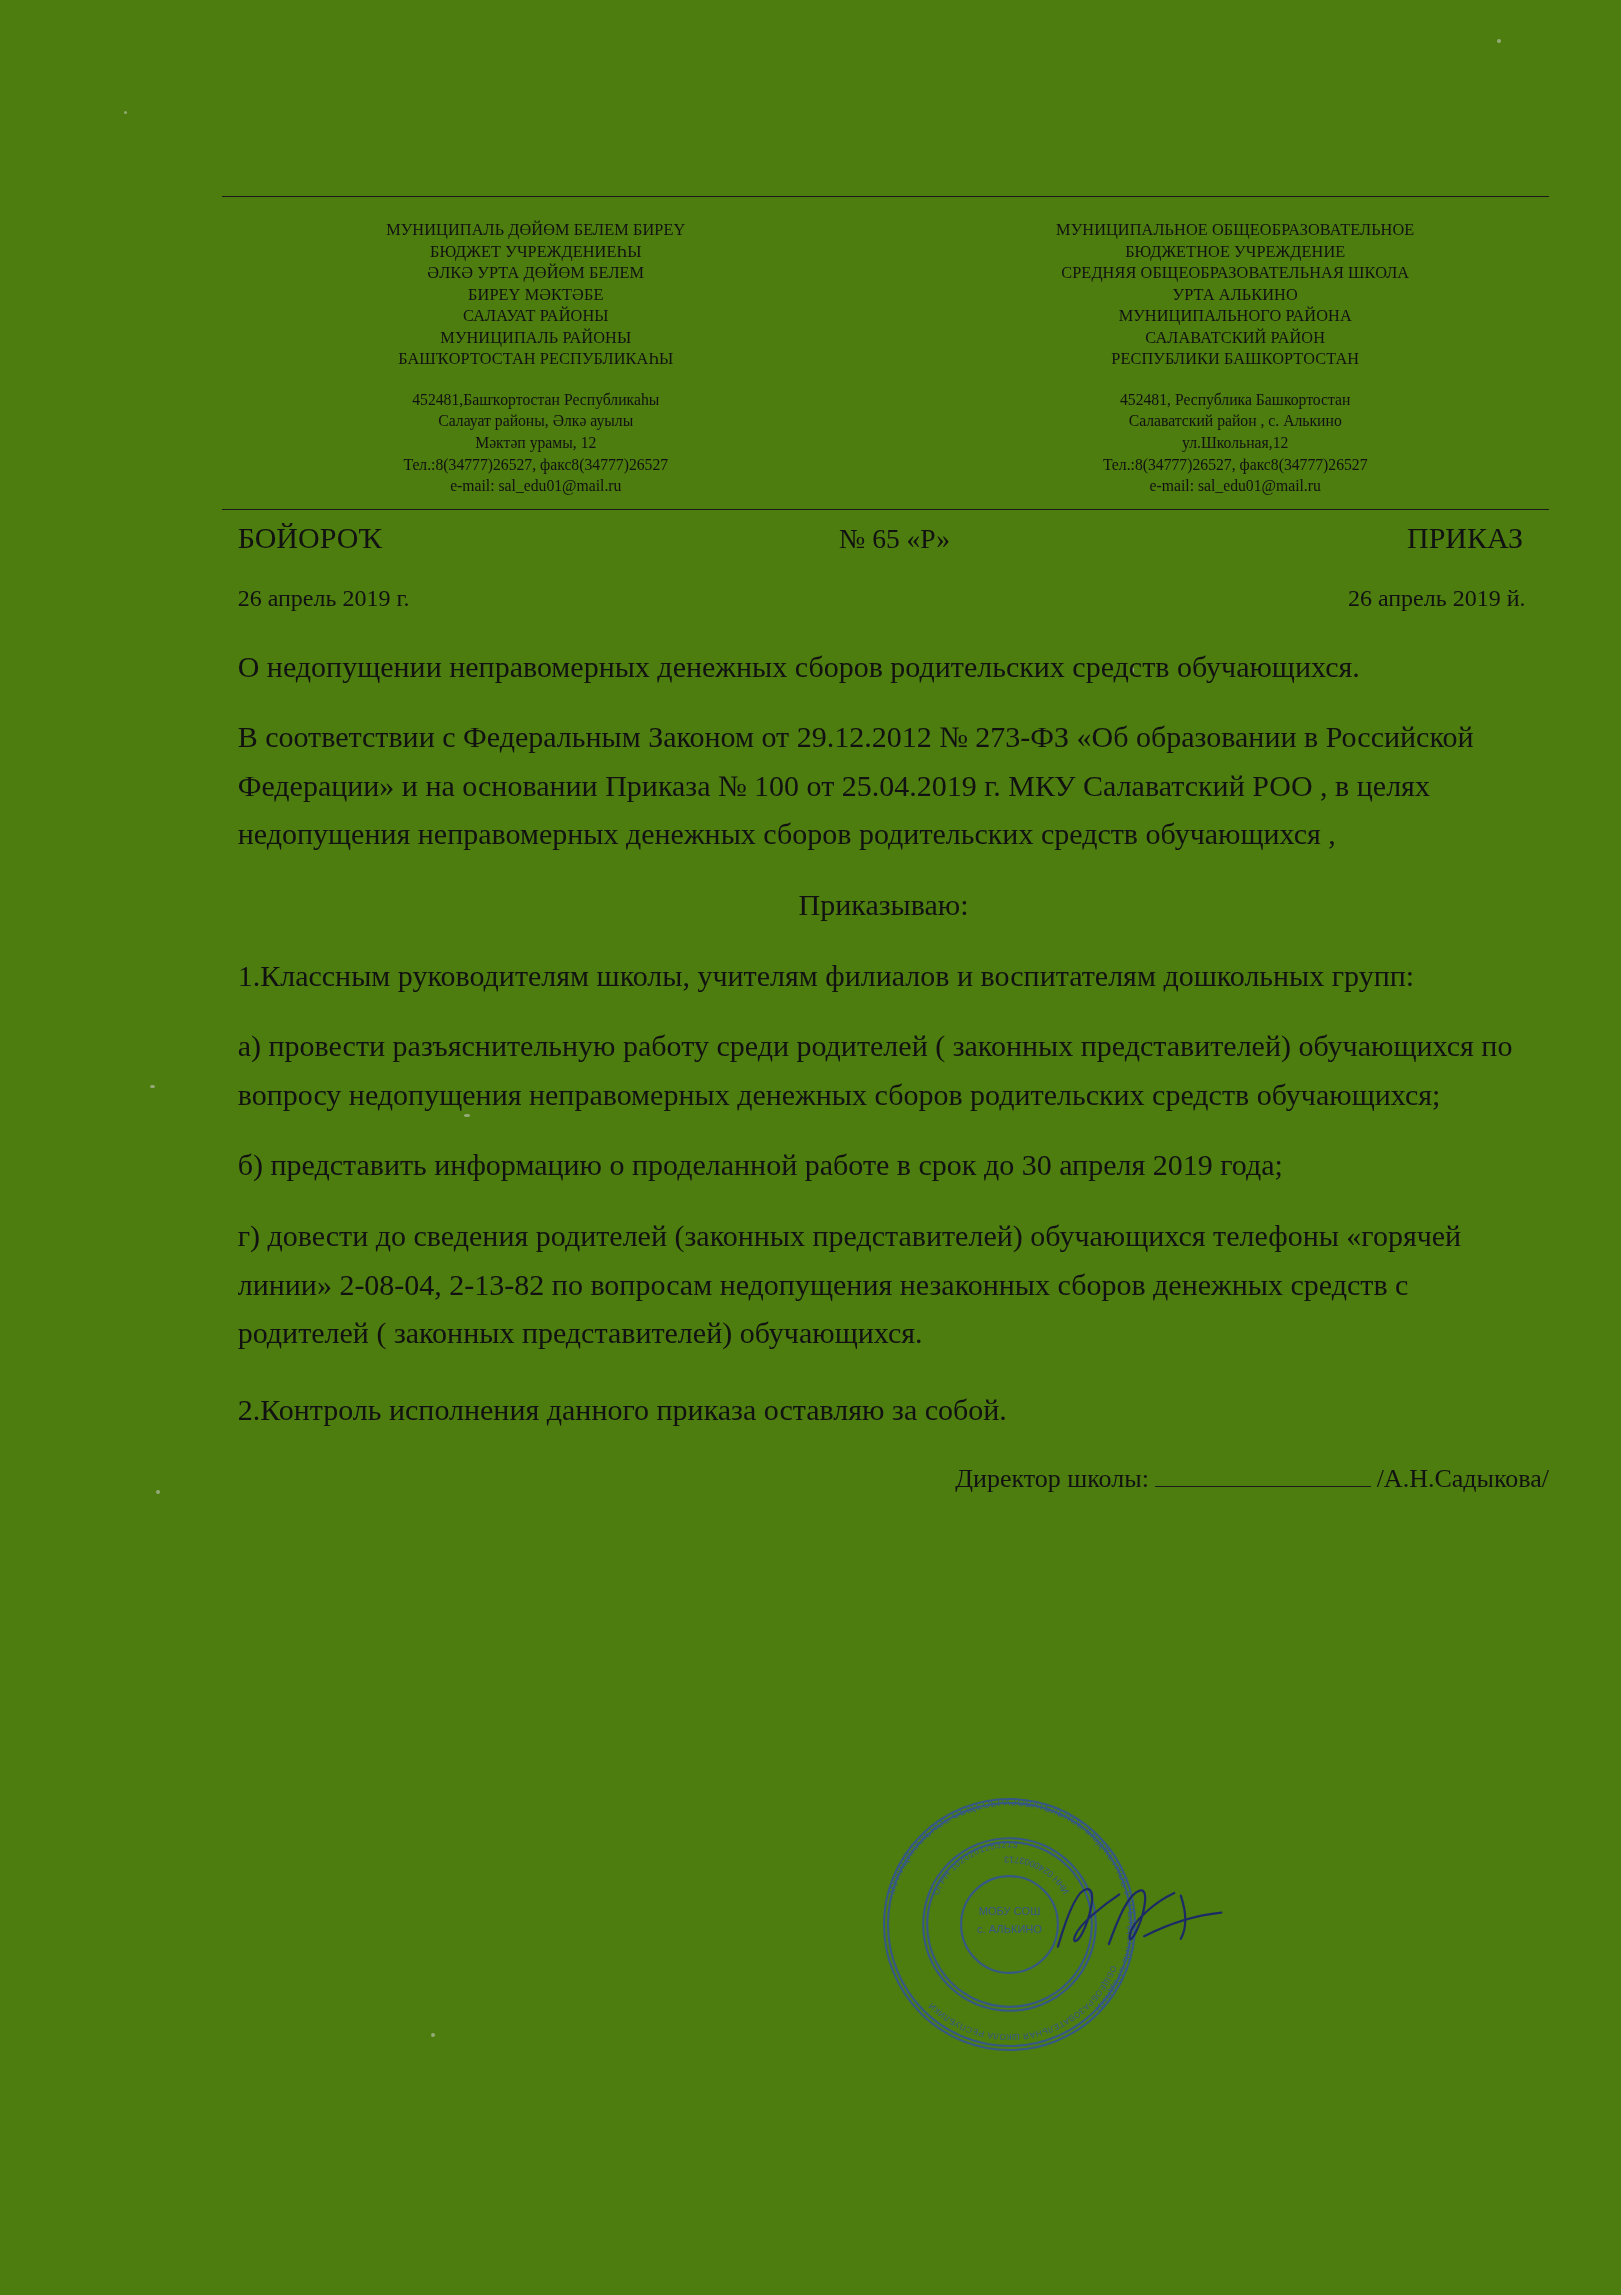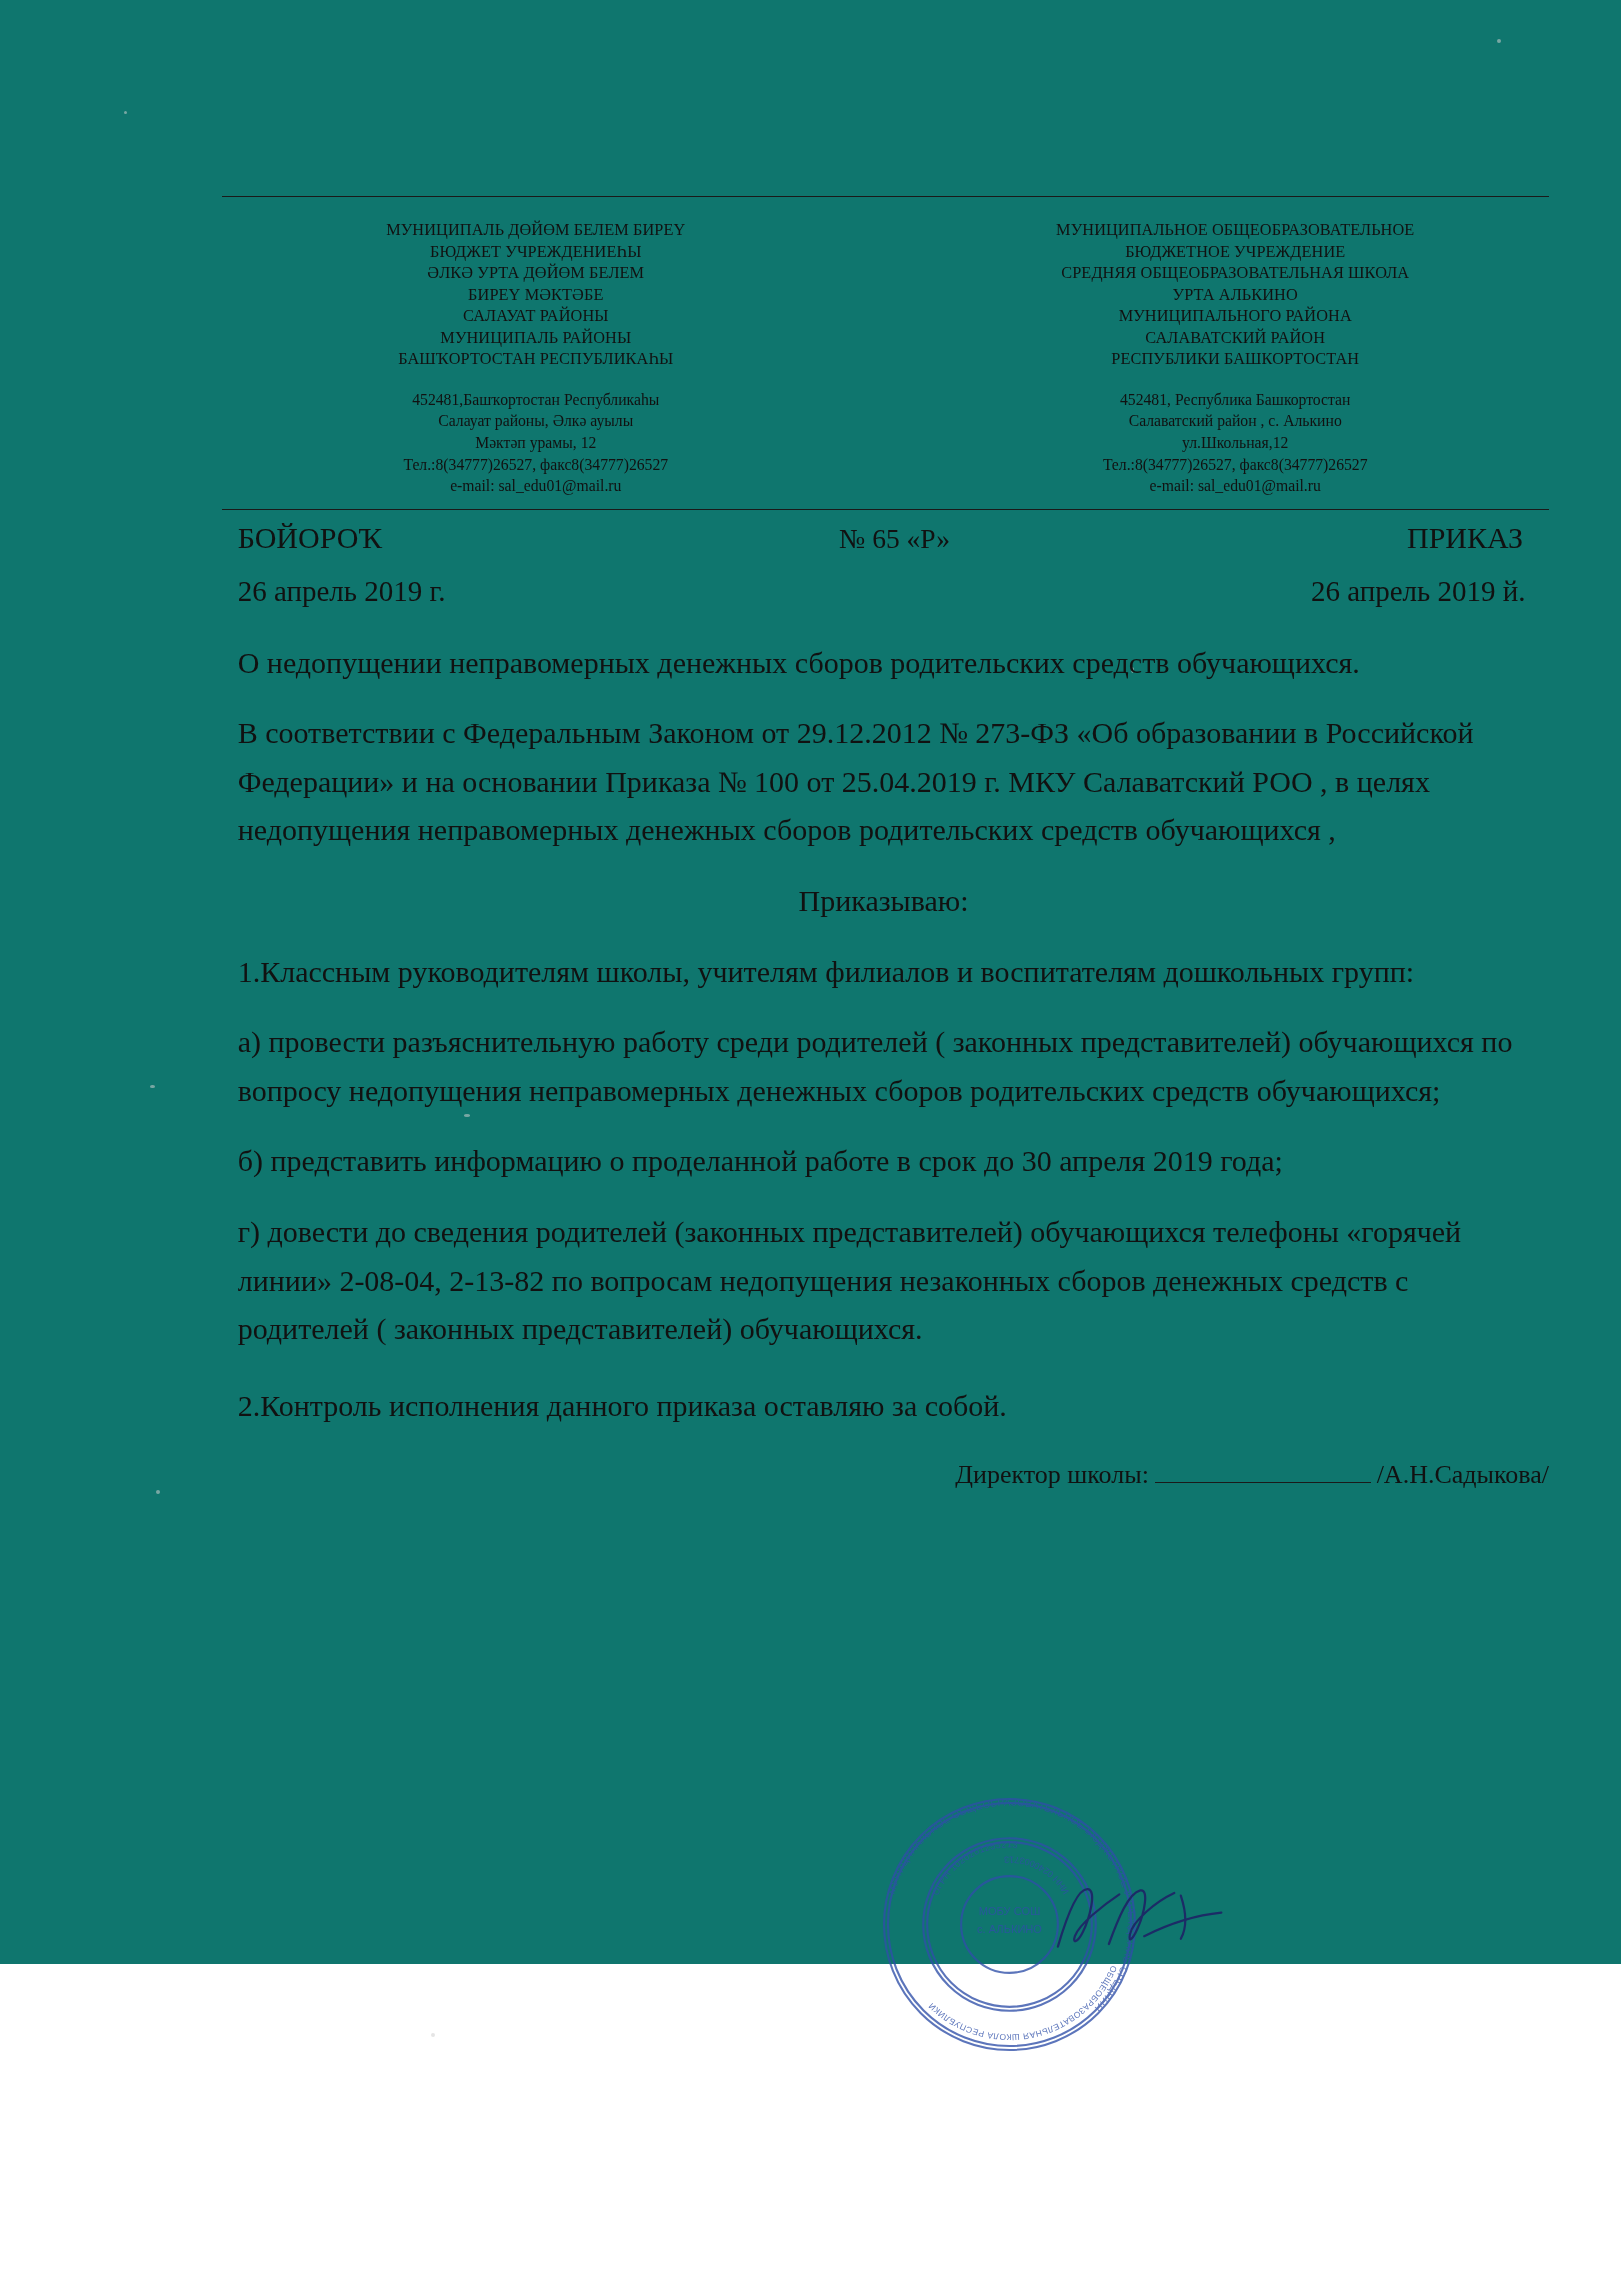--- a/index.html
+++ b/index.html
@@ -13,22 +13,22 @@
     position: relative;
     font-family: "Liberation Serif", serif;
     color: #111;
     overflow: hidden;
   }
 
   .page {
     position: absolute;
     left: 0; top: 0;
     width: 1622px;
-    height: 1964px;
-    background: #0f766e;
+    height: 2295px;
+    background: #4d7c0f;
   }
 
   
   .speck {
     position: absolute;
     background: #cfcfcf;
     border-radius: 50%;
     opacity: .55;
   }
 
@@ -75,22 +75,22 @@
     font-size: 30px;
     margin-top: 10.5px;
     padding: 0 26px 0 15.7px;
   }
   .title-row .center { font-size: 27.5px; }
 
   .date-row {
     display: flex;
     justify-content: space-between;
     align-items: baseline;
-    font-size: 29px;
-    margin-top: 20px;
+    font-size: 24px;
+    margin-top: 30px;
     padding: 0 23.5px 0 15.7px;
   }
 
   .body-text {
     font-size: 30px;
     line-height: 1.62;
     margin-top: 31px;
     padding: 0 19.6px 0 15.7px;
     text-align: left;
   }

